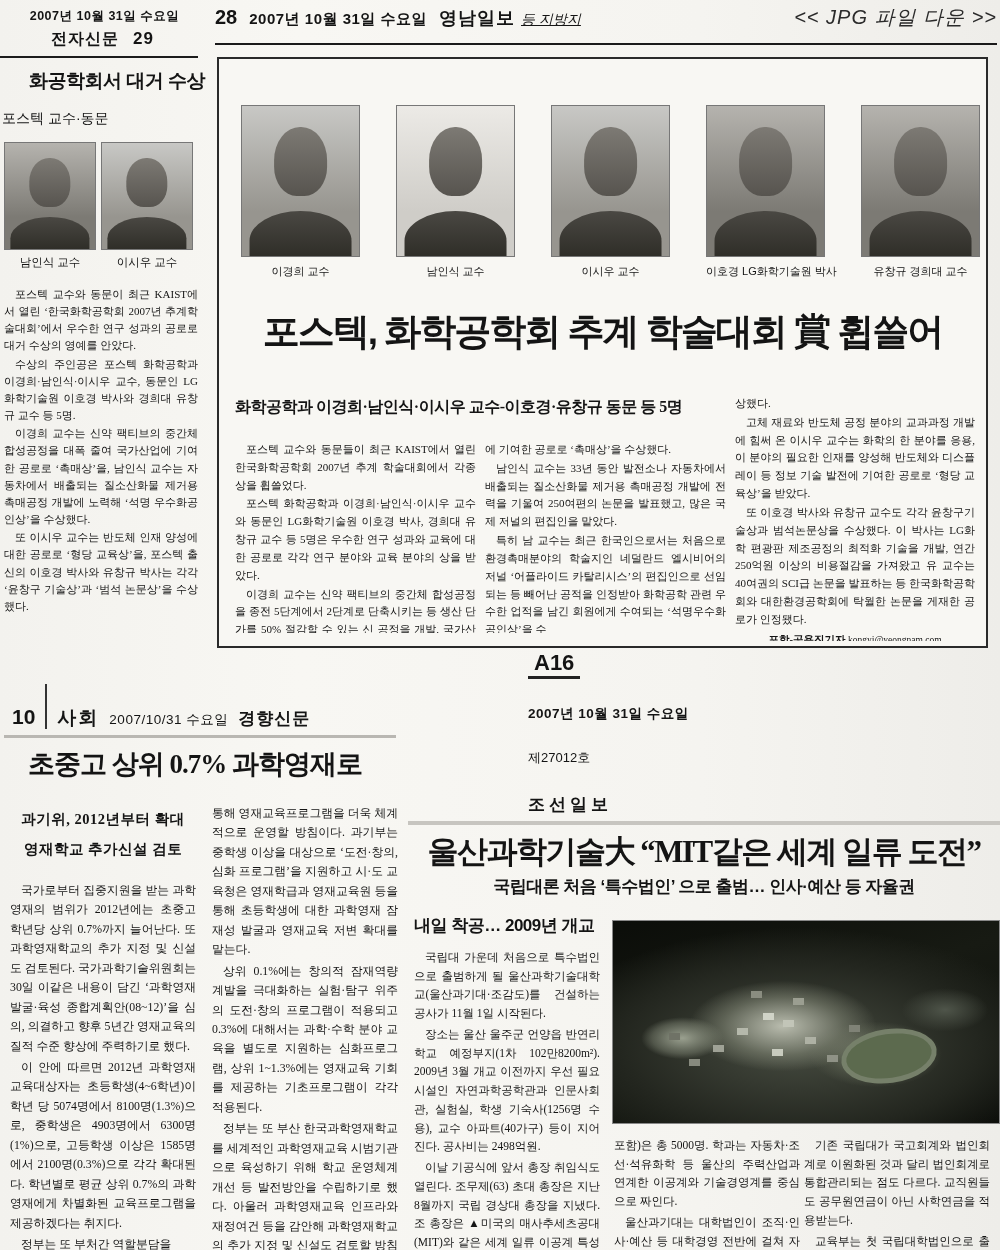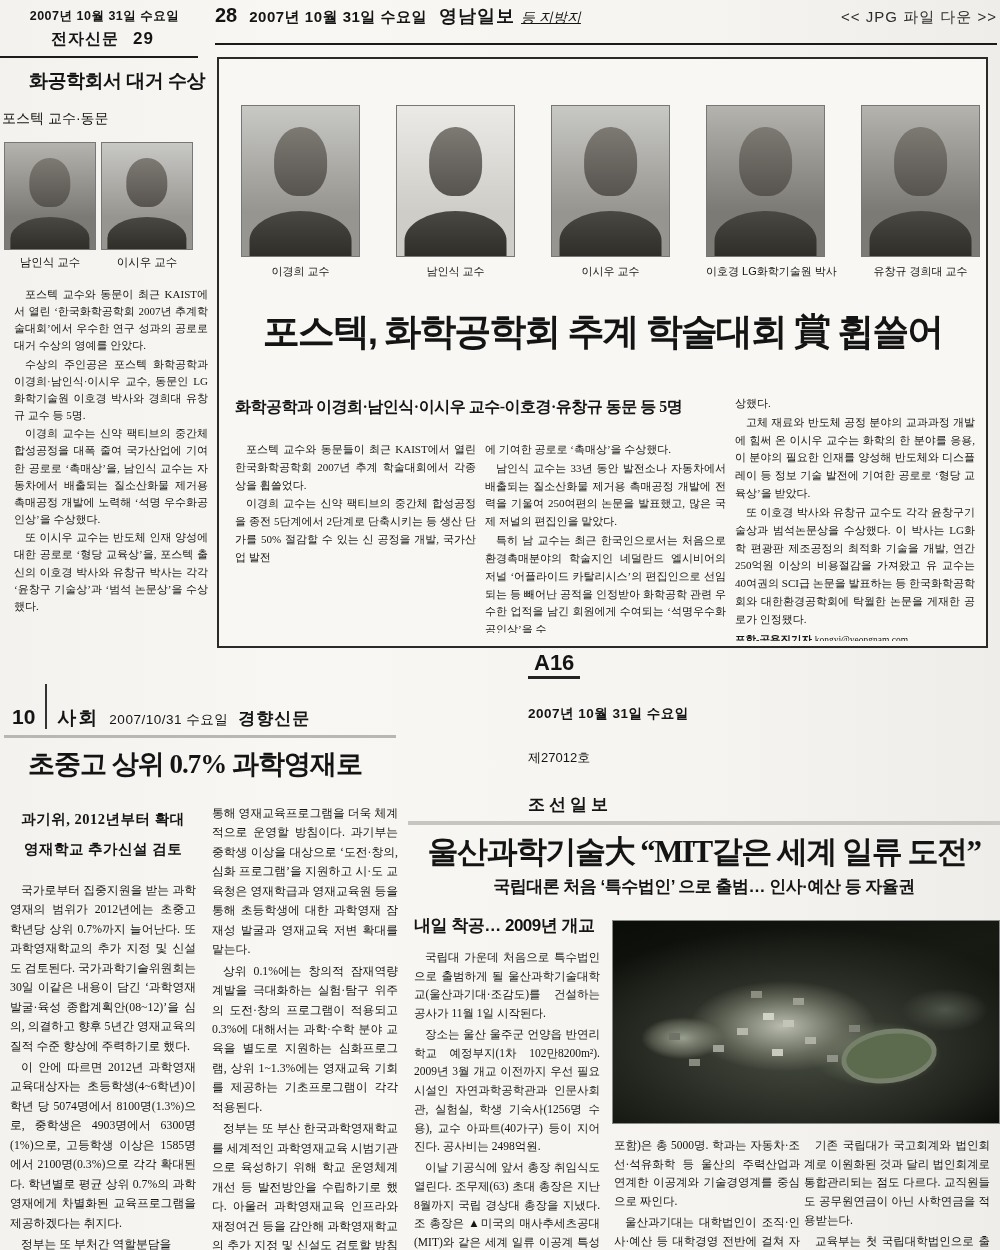--- a/index.html
+++ b/index.html
@@ -22,58 +22,58 @@
   .jeonja { position:absolute; left:0; top:0; width:205px; }
   .jj-date { font-size:12.5px; font-weight:bold; text-align:center; padding:8px 10px 0 14px; letter-spacing:0.5px; }
   .jj-mast { font-size:16px; font-weight:bold; text-align:center; margin-top:4px; letter-spacing:1px; }
   .jj-mast .no { margin-left:14px; font-size:17px; }
   .jj-rule { border:none; border-top:2px solid #1c1c1c; margin:6px 0 0 0; width:198px; }
   .jj-headline { font-size:19px; font-weight:bold; margin:10px 0 0 2px; letter-spacing:-0.5px;text-align:right; }
   .jj-deck { font-size:14px; margin:16px 0 0 2px; }
   .jj-photos { display:flex; gap:5px; margin:14px 0 0 4px; }
   .jj-photos .ph-wrap { width:92px; }
   .jj-cap { font-size:11.5px; text-align:center; margin-top:5px; }
-  .jj-body { width:194px; margin:16px 0 0 14px; font-size:11px; line-height:1.56; }
+  .jj-body { width:194px; margin:16px 0 0 4px; font-size:11px; line-height:1.56; }
   .jj-body p { margin-bottom:1px; }
 
   
   .portrait { position:relative; overflow:hidden; background:linear-gradient(180deg,#d6d6d4 0%,#a9a9a6 60%,#8e8e8b 100%); border:1px solid #777; }
   .portrait::before { content:""; position:absolute; left:50%; top:14%; width:46%; height:46%;
     transform:translateX(-50%); background:linear-gradient(180deg,#7d7a74,#57544f); border-radius:48% 48% 42% 42%; }
   .portrait::after { content:""; position:absolute; left:50%; bottom:-10%; width:88%; height:40%;
     transform:translateX(-50%); background:linear-gradient(180deg,#4a4843,#26251f); border-radius:50% 50% 0 0; }
   .tone-light { background:linear-gradient(180deg,#eceae6 0%,#cfcdc8 70%); }
   .tone-mid   { background:linear-gradient(180deg,#c8c8c5 0%,#97958f 70%); }
   .tone-dark  { background:linear-gradient(180deg,#b5b3ae 0%,#7c7a74 70%); }
 
   
   .strip { position:absolute; left:215px; top:4px; width:782px; display:flex; align-items:baseline; gap:12px; }
   .strip .pno { font-size:20px; font-weight:bold; }
   .strip .sdate { font-size:15px; font-weight:bold; letter-spacing:0.5px; }
   .strip .smast { font-size:18px; font-weight:900; letter-spacing:1px; }
   .strip .ssuffix { font-size:14px; font-style:italic; margin-left:-6px;text-decoration:underline; }
-  .strip .note { margin-left:auto; font-size:15px; letter-spacing:1px; color:#2b2b2b; }
+  .strip .note { margin-left:auto; font-size:20px; letter-spacing:1px; color:#2b2b2b;font-style:italic; }
   .strip-rule { position:absolute; left:215px; top:35px; width:782px; border:none; border-top:2.5px solid #1a1a1a; }
 
   
   .ynbox { position:absolute; left:217px; top:57px; width:771px; height:591px;
     border:2px solid #2a2a2a; background:#f8f7f3; }
   .yn-photos { position:absolute; left:10px; top:46px; width:751px; display:flex; justify-content:space-between; }
   .yn-photos .ph-wrap { width:131px;padding-left:12px; }
   .yn-cap { font-size:11px; text-align:center; margin-top:7px; white-space:nowrap; }
   .yn-headline { position:absolute; left:0; top:248px; width:100%; text-align:center;
     font-size:37px; font-weight:900; letter-spacing:-2px; }
   .yn-deck { position:absolute; left:16px; top:338px; width:505px;
     font-size:16px; font-weight:bold; letter-spacing:-0.5px; }
   .yn-col { position:absolute; font-size:11px; line-height:1.62; width:241px; }
   .yn-col p { margin-bottom:1px; }
   .yn-col1 { left:16px;  top:382px; height:192px; overflow:hidden; }
   .yn-col2 { left:266px; top:382px; height:192px; overflow:hidden; }
   .yn-col3 { left:516px; top:336px; width:240px; height:246px; overflow:hidden; }
-  .yn-byline { text-align:left; margin-top:2px; font-weight:bold; font-size:10.5px; }
+  .yn-byline { text-align:center; margin-top:2px; font-weight:bold; font-size:10.5px; }
   .yn-byline .em { font-weight:normal; font-size:9.5px; letter-spacing:0; }
 
   
   .kh { position:absolute; left:0; top:682px; width:402px; }
   .kh-head { display:flex; align-items:baseline; gap:10px; padding-left:12px; }
   .kh-head .pno { font-size:21px; font-weight:bold; }
   .kh-head .bar { align-self:stretch; border-left:2px solid #333; margin:2px 0; }
   .kh-head .sec { font-size:19px; font-weight:900; letter-spacing:2px; }
   .kh-head .kdate { font-size:13.5px; letter-spacing:0.5px;margin-top:29px; }
   .kh-head .kmast { font-size:17px; font-weight:900; letter-spacing:1px; }
@@ -181,20 +181,21 @@
         <div class="portrait tone-dark" style="height:152px;"></div>
         <div class="yn-cap">유창규 경희대 교수</div>
       </div>
     </div>
 
     <div class="yn-headline">포스텍, 화학공학회 추계 학술대회 賞 휩쓸어</div>
     <div class="yn-deck serif">화학공학과 이경희·남인식·이시우 교수-이호경·유창규 동문 등 5명</div>
 
     <div class="yn-col yn-col1 serif">
       <p class="indent">포스텍 교수와 동문들이 최근 KAIST에서 열린 한국화학공학회 2007년 추계 학술대회에서 각종 상을 휩쓸었다.</p>
+      <p class="indent">포스텍 화학공학과 이경희·남인식·이시우 교수와 동문인 LG화학기술원 이호경 박사, 경희대 유창규 교수 등 5명은 우수한 연구 성과와 교육에 대한 공로로 각각 연구 분야와 교육 분야의 상을 받았다.</p>
       <p class="indent">이경희 교수는 신약 팩티브의 중간체 합성공정을 종전 5단계에서 2단계로 단축시키는 등 생산 단가를 50% 절감할 수 있는 신 공정을 개발, 국가산업 발전</p>
     </div>
     <div class="yn-col yn-col2 serif">
       <p>에 기여한 공로로 ‘촉매상’을 수상했다.</p>
       <p class="indent">남인식 교수는 33년 동안 발전소나 자동차에서 배출되는 질소산화물 제거용 촉매공정 개발에 전력을 기울여 250여편의 논문을 발표했고, 많은 국제 저널의 편집인을 맡았다.</p>
       <p class="indent">특히 남 교수는 최근 한국인으로서는 처음으로 환경촉매분야의 학술지인 네덜란드 엘시비어의 저널 ‘어플라이드 카탈리시스’의 편집인으로 선임되는 등 빼어난 공적을 인정받아 화학공학 관련 우수한 업적을 남긴 회원에게 수여되는 ‘석명우수화공인상’을 수</p>
     </div>
     <div class="yn-col yn-col3 serif">
       <p>상했다.</p>
       <p class="indent">고체 재료와 반도체 공정 분야의 교과과정 개발에 힘써 온 이시우 교수는 화학의 한 분야를 응용, 이 분야의 필요한 인재를 양성해 반도체와 디스플레이 등 정보 기술 발전에 기여한 공로로 ‘형당 교육상’을 받았다.</p>

